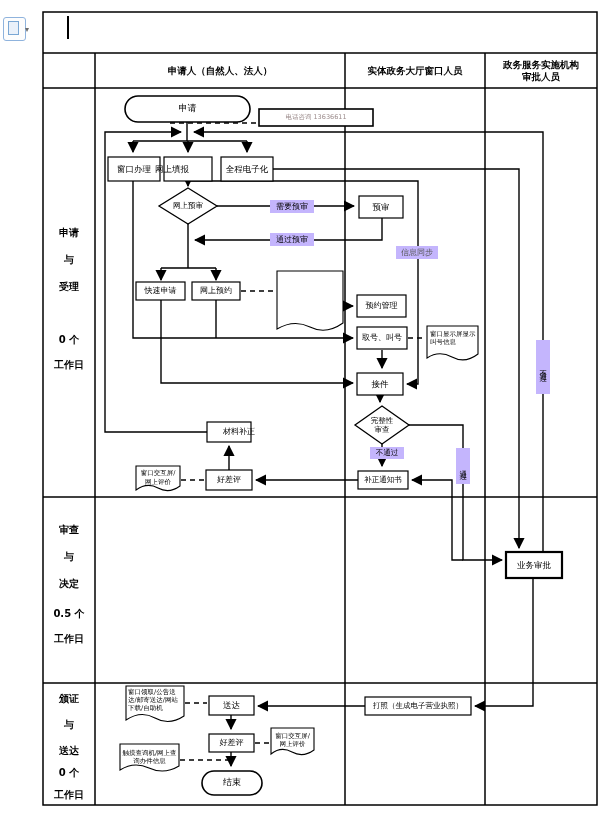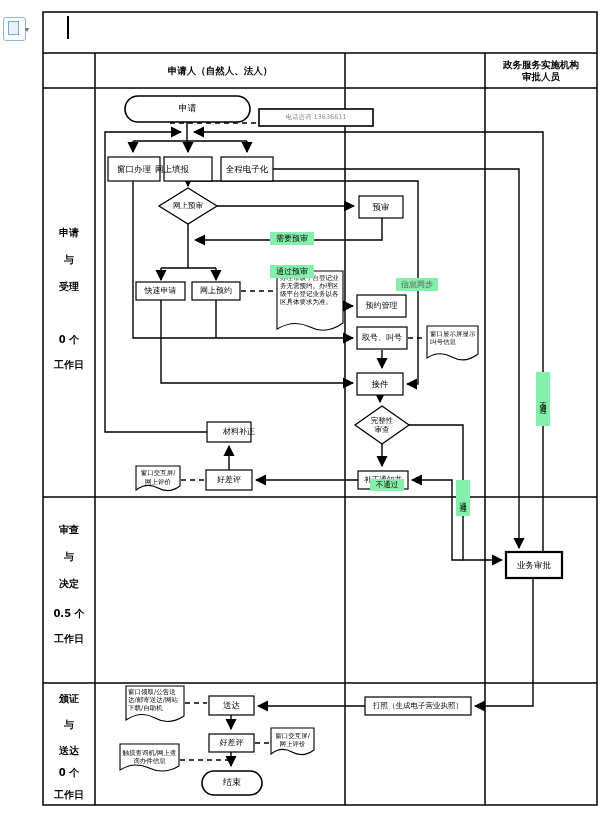--- a/index.html
+++ b/index.html
@@ -4,21 +4,21 @@
 <style>
   html,body{margin:0;padding:0;background:#ffffff;}
   .canvas{position:relative;width:605px;height:816px;background:#fff;overflow:hidden;
           font-family:"DejaVu Sans","Liberation Sans",sans-serif;outline:1px solid #c9c9c9;}
   svg.overlay{position:absolute;left:0;top:0;z-index:1;}
   .t{position:absolute;z-index:2;display:flex;align-items:center;justify-content:center;
      text-align:center;color:#000;line-height:1.25;}
   .pre{white-space:pre-line;}
   .left{justify-content:flex-start;text-align:left;}
   .vert{writing-mode:vertical-rl;letter-spacing:2px;}
-  .wbg{background:#86efac;margin-top:32px;}
+  .wbg{background:#c4b5fd;}
   .bold{font-weight:bold;}
   .cursor-bar{position:absolute;left:67px;top:16px;width:2px;height:23px;background:#000;z-index:2;}
   .float-icon{position:absolute;left:3px;top:17px;width:30px;height:26px;z-index:3;cursor:pointer;}
   .float-icon .box{position:absolute;left:0;top:0;width:21px;height:22px;border:1px solid #8fb3dd;
       border-radius:3px;background:#fdfdfd;}
   .float-icon .pg{position:absolute;left:5px;top:4px;width:9px;height:12px;border:1px solid #7aa7d4;background:#eaf1fa;}
   .float-icon .chev{position:absolute;left:22px;top:8px;font-size:8px;color:#6d6d6d;}
 </style>
 </head>
 <body>
@@ -118,20 +118,21 @@
       <path d="M126,686 H184 V716 Q169,726 155,718 Q141,710 126,720 Z" stroke-width="1.1"></path>
       <rect x="209" y="734" width="45" height="18" stroke-width="1.2"></rect>
       <path d="M271,728 H314 V750 Q303,758 292,752 Q281,746 271,754 Z" stroke-width="1.1"></path>
       <path d="M120,744 H179 V766 Q164,775 149,768 Q134,761 120,770 Z" stroke-width="1.1"></path>
       <rect x="202" y="771" width="60" height="24" rx="12" stroke-width="1.6"></rect>
     </g>
   </svg>
 
 
   <div class="t bold" style="left:95px;top:53px;width:250px;height:35px;font-size:9.5px;">申请人（自然人、法人）</div>
+  <div class="t bold" style="left:345px;top:53px;width:140px;height:35px;font-size:9.5px;">实体政务大厅窗口人员</div>
   <div class="t bold pre" style="left:485px;top:53px;width:112px;height:35px;font-size:9.5px;">政务服务实施机构
 审批人员</div>
 
   <div class="t bold pre" style="left:43px;top:219px;width:52px;height:81px;font-size:10px;line-height:27px;">申请
 与
 受理</div>
   <div class="t bold pre" style="left:43px;top:327px;width:52px;height:50px;font-size:10px;line-height:25px;">0 个
 工作日</div>
   <div class="t bold pre" style="left:43px;top:516px;width:52px;height:81px;font-size:10px;line-height:27px;">审查
 与
@@ -146,21 +147,20 @@
 
   <div class="t" style="left:125px;top:96px;width:125px;height:26px;font-size:9px;">申请</div>
   <div class="t" style="left:261px;top:109px;width:110px;height:17px;font-size:6.5px;color:#9a8a8a;">电话咨询 13636611</div>
   <div class="t" style="left:108px;top:157px;width:52px;height:24px;font-size:8.5px;">窗口办理</div>
   <div class="t" style="left:148px;top:157px;width:48px;height:24px;font-size:8.5px;">网上填报</div>
   <div class="t" style="left:221px;top:157px;width:52px;height:24px;font-size:8.5px;">全程电子化</div>
   <div class="t" style="left:159px;top:190px;width:58px;height:32px;font-size:7.5px;">网上预审</div>
   <div class="t" style="left:359px;top:196px;width:44px;height:22px;font-size:8.5px;">预审</div>
   <div class="t" style="left:136px;top:282px;width:49px;height:18px;font-size:8px;">快速申请</div>
   <div class="t" style="left:192px;top:282px;width:48px;height:18px;font-size:8px;">网上预约</div>
-  <div class="t left" style="left:280px;top:274px;width:60px;height:50px;font-size:6.5px;align-items:flex-start;">办理市级平台登记业务无需预约。办理区级平台登记业务以各区具体要求为准。</div>
   <div class="t" style="left:357px;top:295px;width:49px;height:22px;font-size:8px;">预约管理</div>
   <div class="t" style="left:357px;top:327px;width:50px;height:22px;font-size:8px;">取号、叫号</div>
   <div class="t left" style="left:430px;top:330px;width:46px;height:24px;font-size:6.5px;align-items:flex-start;">窗口显示屏显示叫号信息</div>
   <div class="t" style="left:357px;top:373px;width:46px;height:22px;font-size:8.5px;">接件</div>
   <div class="t pre" style="left:356px;top:409px;width:52px;height:32px;font-size:7.5px;">完整性
 审查</div>
   <div class="t" style="left:358px;top:471px;width:50px;height:18px;font-size:7.5px;">补正通知书</div>
   <div class="t" style="left:207px;top:422px;width:44px;height:20px;font-size:8px;margin-left:10px;">材料补正</div>
   <div class="t" style="left:206px;top:470px;width:46px;height:20px;font-size:8px;">好差评</div>
   <div class="t" style="left:138px;top:467px;width:40px;height:21px;font-size:6.5px;">窗口交互屏/网上评价</div>

